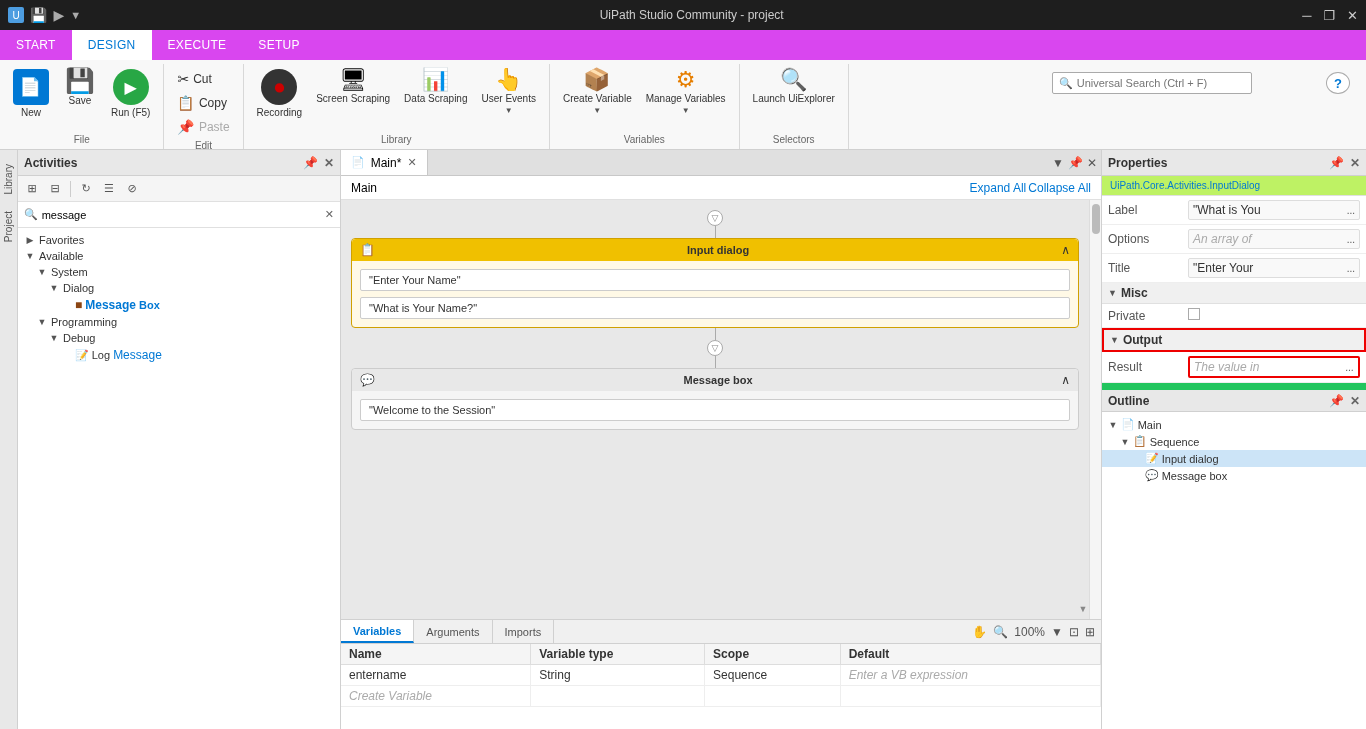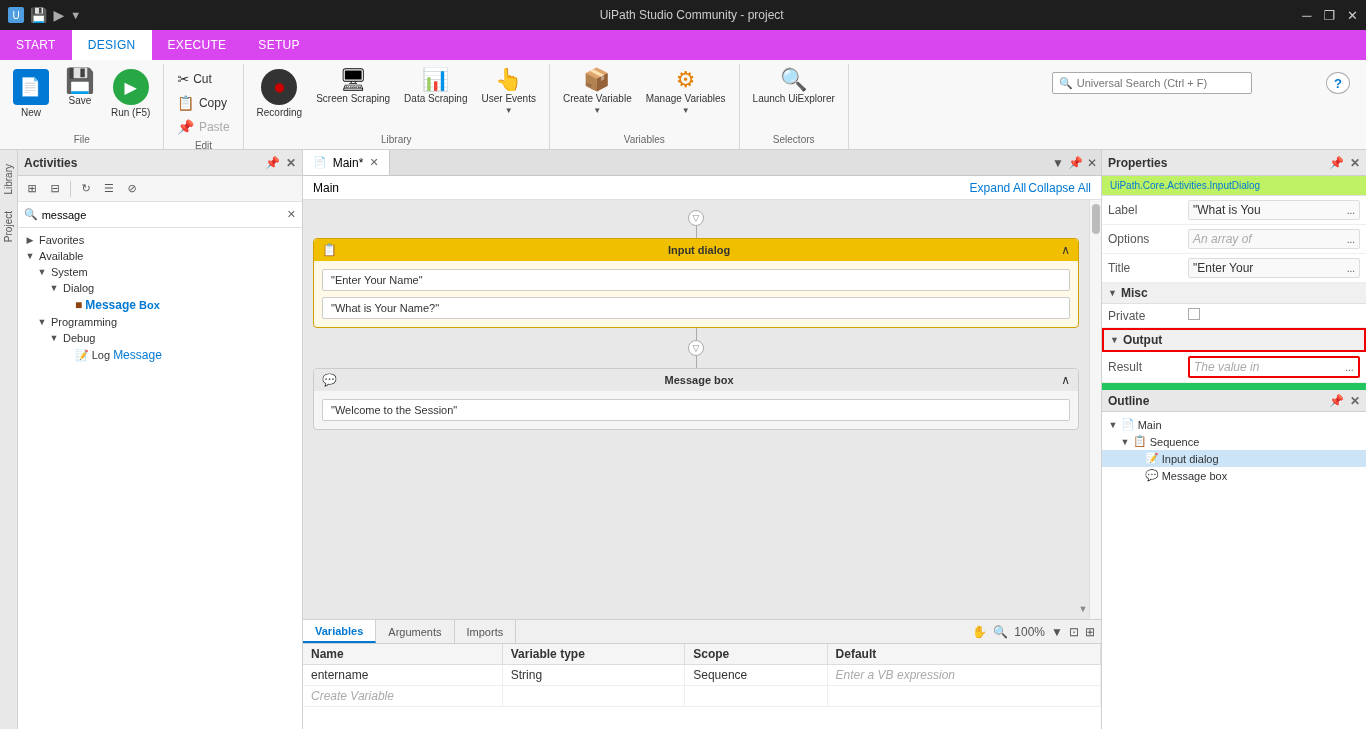--- a/index.html
+++ b/index.html
@@ -159,21 +159,21 @@
       transform: rotate(180deg);
       font-size: 10px;
       color: #555;
       cursor: pointer;
       padding: 6px 2px;
       border-radius: 2px;
     }
 
     
     .activities-panel {
-      width: 285px;
+      width: 323px;
       background: #fff;
       border-right: 1px solid #d0d0d0;
       display: flex;
       flex-direction: column;
     }
     .panel-header {
       height: 26px;
       background: #e8e8e8;
       border-bottom: 1px solid #d0d0d0;
       display: flex;

